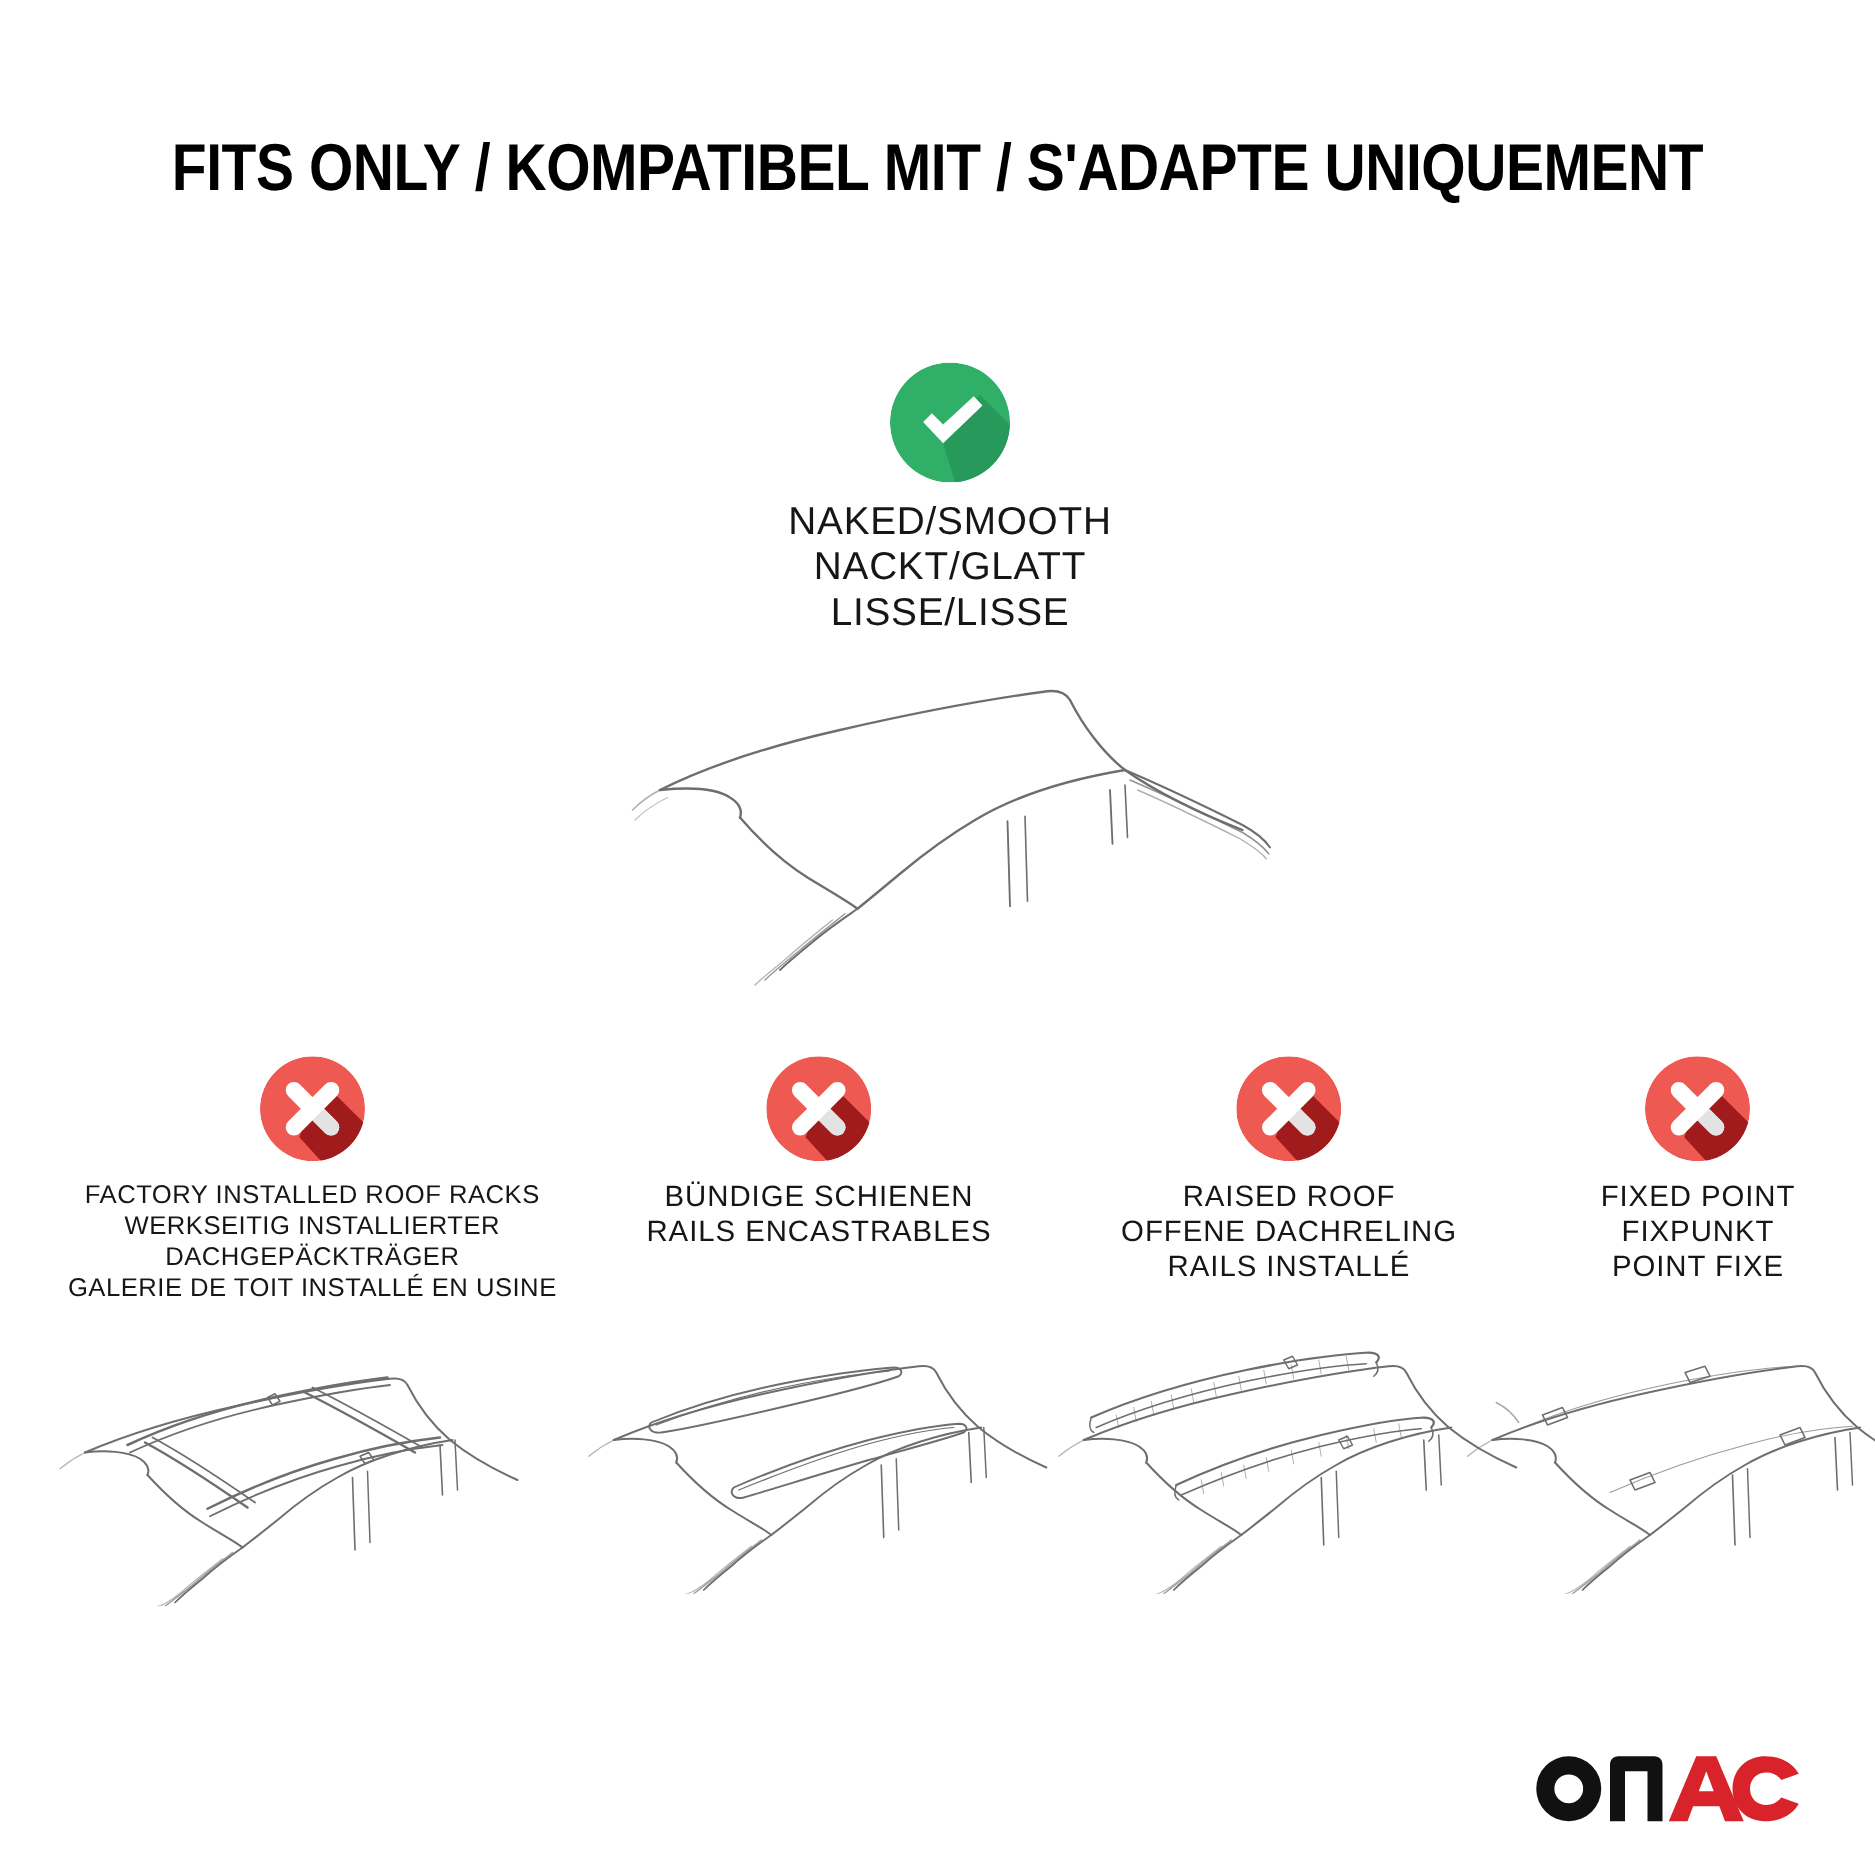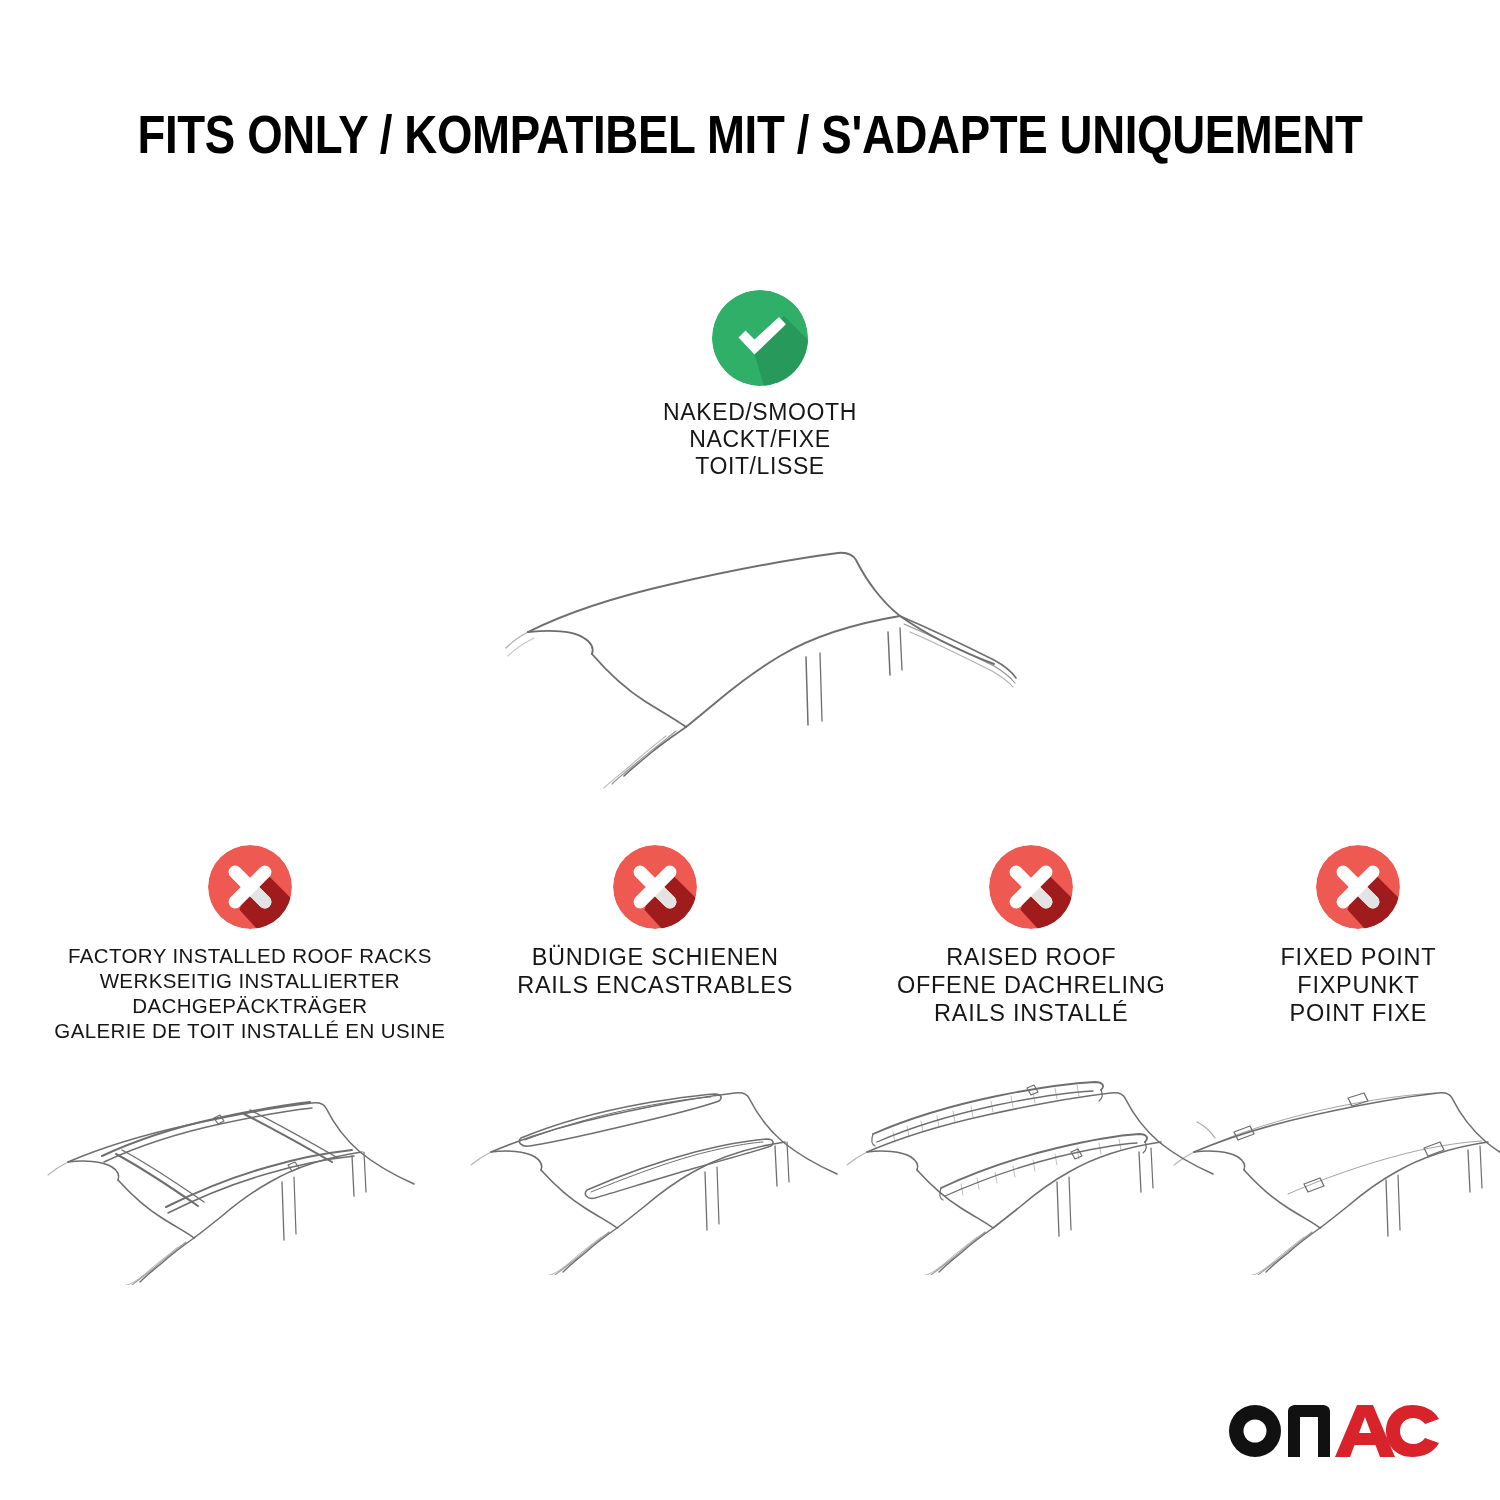--- a/index.html
+++ b/index.html
@@ -46,21 +46,21 @@
     width: 96px;
     height: 96px;
     border-radius: 50%;
     margin: 0 auto;
     overflow: hidden;
   }
   .icon-circle svg { display: block; }
 
   .label-stack {
     margin-top: 13px;
-    font-size: 23px;
+    font-size: 31px;
     line-height: 1.17;
     letter-spacing: 0.6px;
     font-weight: 400;
     color: #161616;
   }
   .label-stack div { white-space: nowrap; }
 
   #approved-art {
     position: absolute;
     left: 500px;
@@ -133,22 +133,22 @@
   <div class="icon-circle">
     <svg width="96" height="96" viewBox="0 0 96 96" aria-hidden="true">
       <circle cx="48" cy="48" r="48" fill="#2FAF68"></circle>
       <path d="M40 56 L72 26 L96 50 L96 96 L52 96 Z" fill="#279A5B"></path>
       <path d="M26.5 47.5 L33.5 40.5 L42.5 49.5 L67 27 L74 34.3 L42.5 64.5 Z" fill="#FFFFFF"></path>
     </svg>
   </div>
 
   <div class="label-stack">
     <div>NAKED/SMOOTH</div>
-    <div>NACKT/FIXE</div>
-    <div>TOIT/LISSE</div>
+    <div>NACKT/GLATT</div>
+    <div>LISSE/LISSE</div>
   </div>
 </div>
 
 <div id="approved-art">
   <svg viewBox="0 0 540 290" width="540" height="290" aria-hidden="true">
     <g fill="none" stroke="#6E6E6E" stroke-width="1.9" stroke-linejoin="round" stroke-linecap="round">
 
       <path d="M28 112 C60 96 110 78 172 64 C246 47 300 38 338 33 C348 32 353 35 356 40
                C366 60 382 82 400 96 C424 113 460 131 494 144"></path>
       <path d="M28 112 C48 110 72 110 84 118 C92 123 94 128 92 134"></path>

